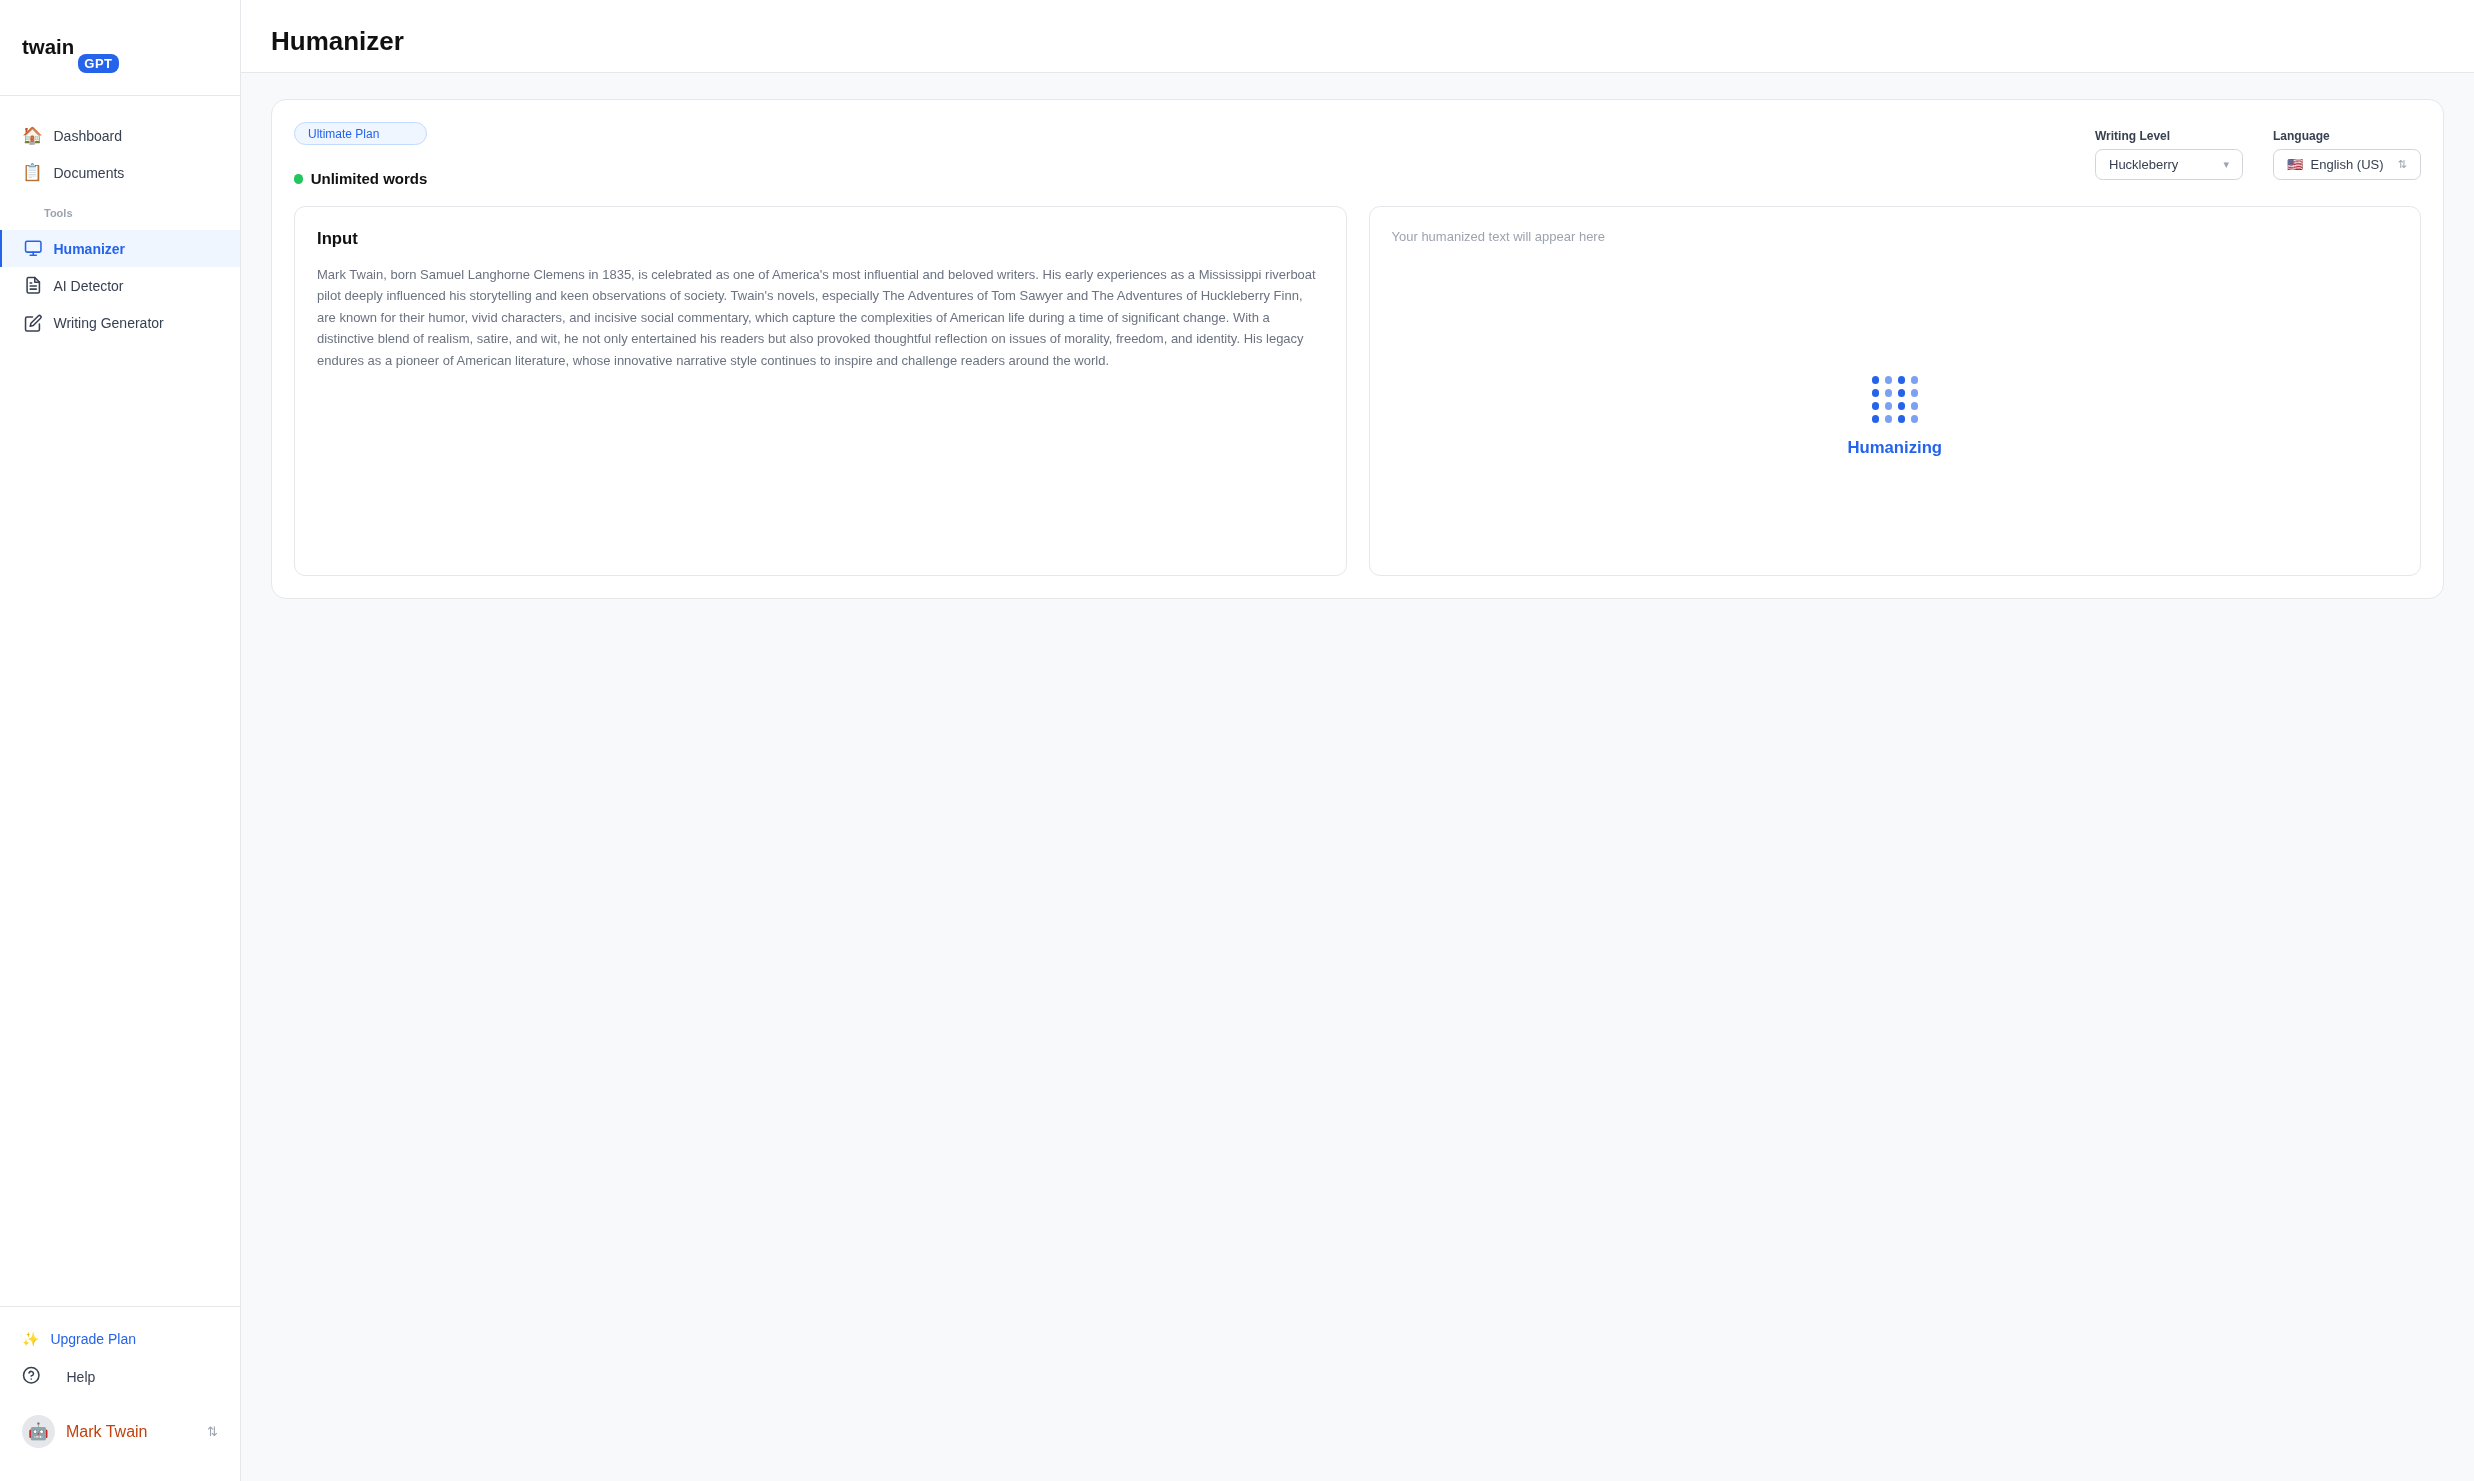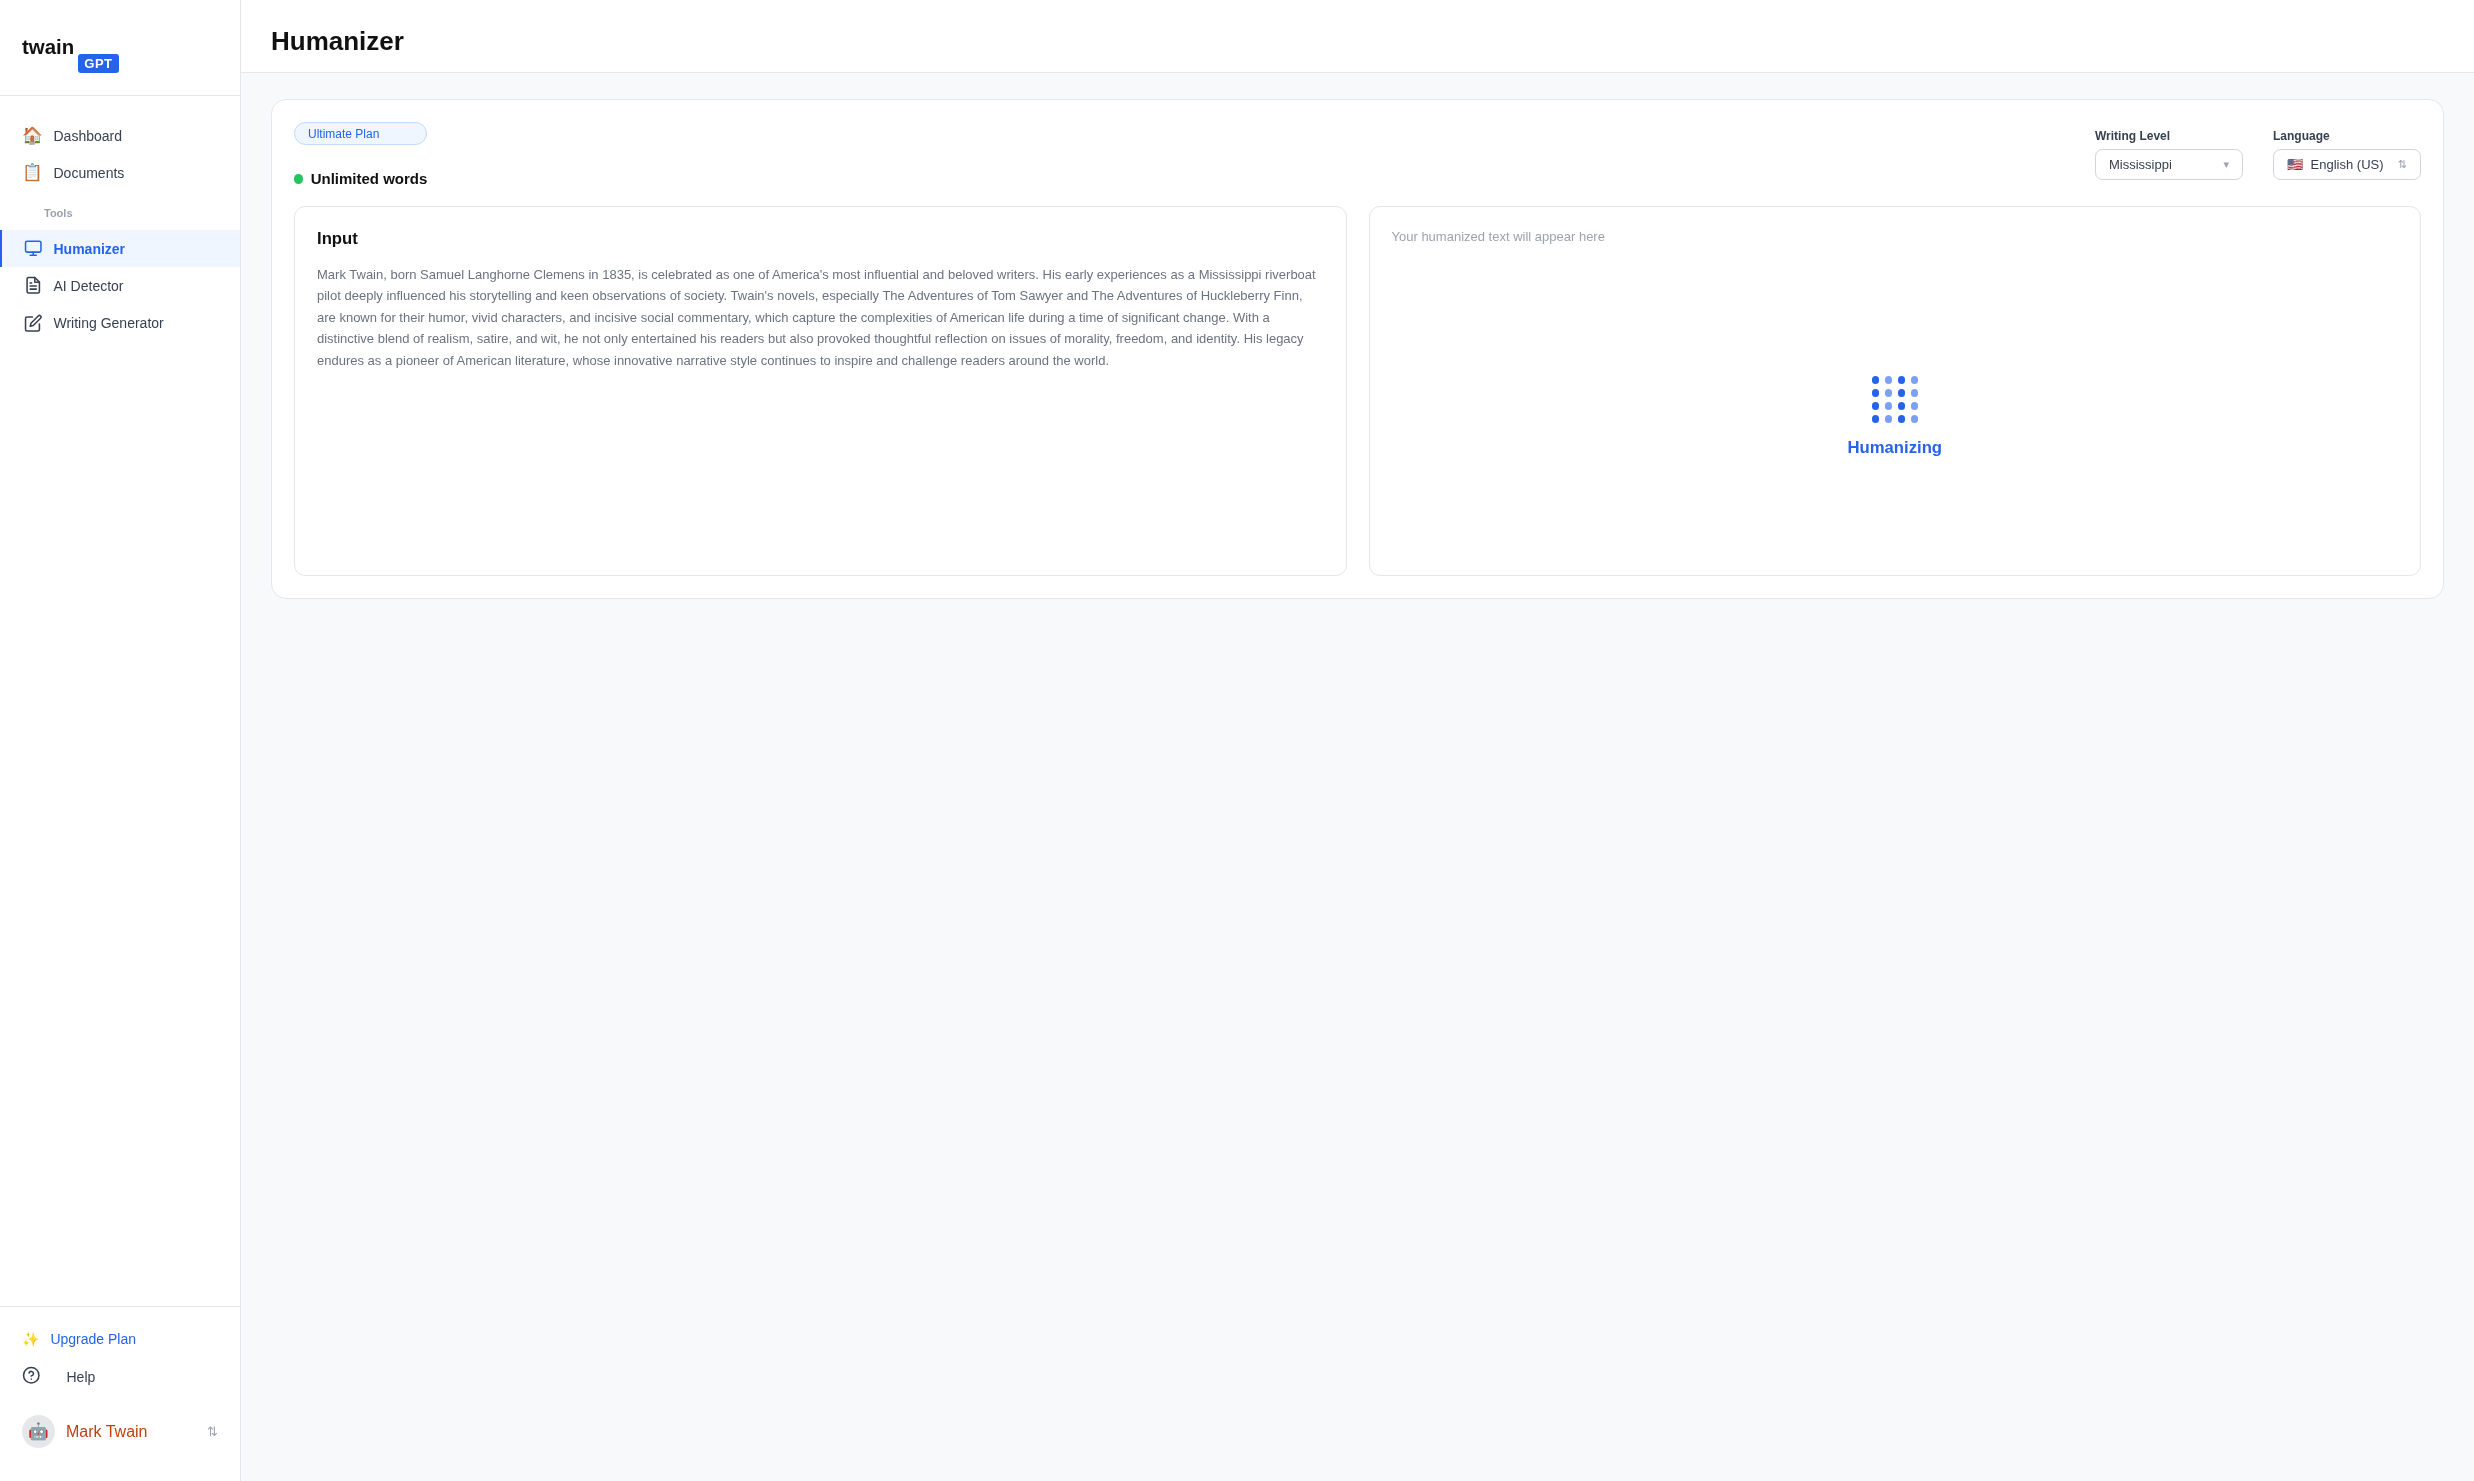--- a/index.html
+++ b/index.html
@@ -27,21 +27,21 @@
       font-size: 20.4px;
       font-weight: 700;
       color: #111;
     }
     .logo-gpt {
       background: #2563eb;
       color: #fff;
       font-size: 13px;
       font-weight: 700;
       padding: 1.9px 6.5px;
-      border-radius: 3px;
+      border-radius: 8px;
       letter-spacing: 0.5px;
       margin-top: 32px;
     }
     .nav-section-label {
       font-size: 11px;
       font-weight: 600;
       color: #9ca3af;
       padding: 0 22px;
       margin-bottom: 7.4px;
       text-transform: none;
@@ -409,21 +409,21 @@
           <span class="plan-badge">Ultimate Plan</span>
           <div class="unlimited-words">
             <span class="green-dot"></span>
             <span>Unlimited words</span>
           </div>
         </div>
         <div class="card-top-right">
           <div class="select-group">
             <span class="select-label">Writing Level</span>
             <div class="select-control">
-              <span>Mississippi</span>
+              <span>Huckleberry</span>
               <span class="chevron">▾</span>
             </div>
           </div>
           <div class="select-group">
             <span class="select-label">Language</span>
             <div class="select-control">
               <span>🇺🇸</span>
               <span>English (US)</span>
               <span class="chevron">⇅</span>
             </div>

